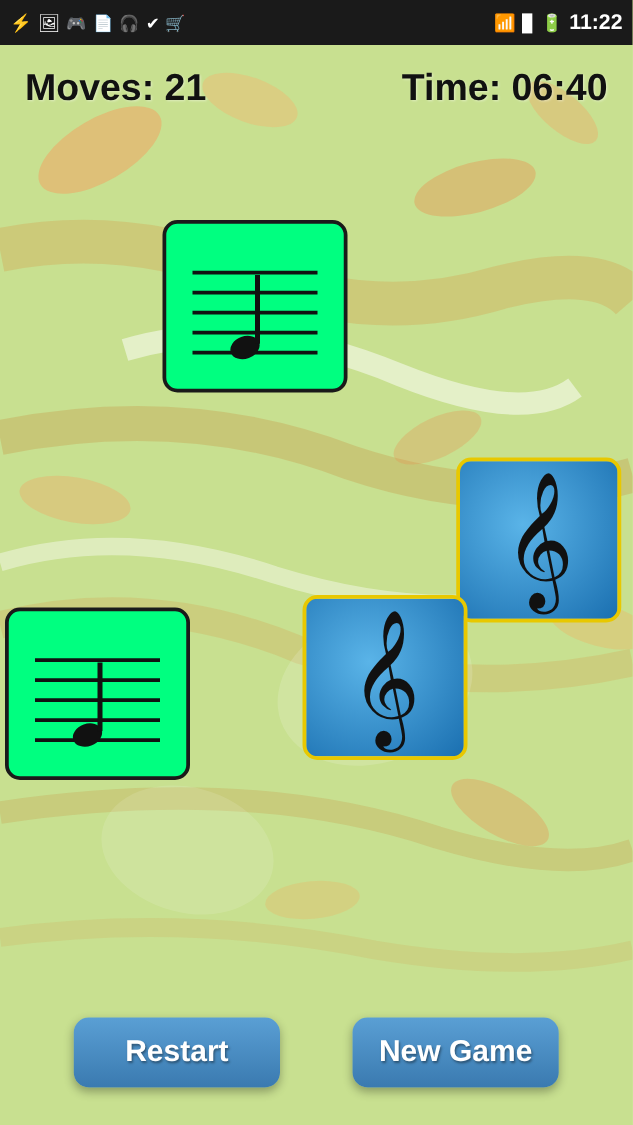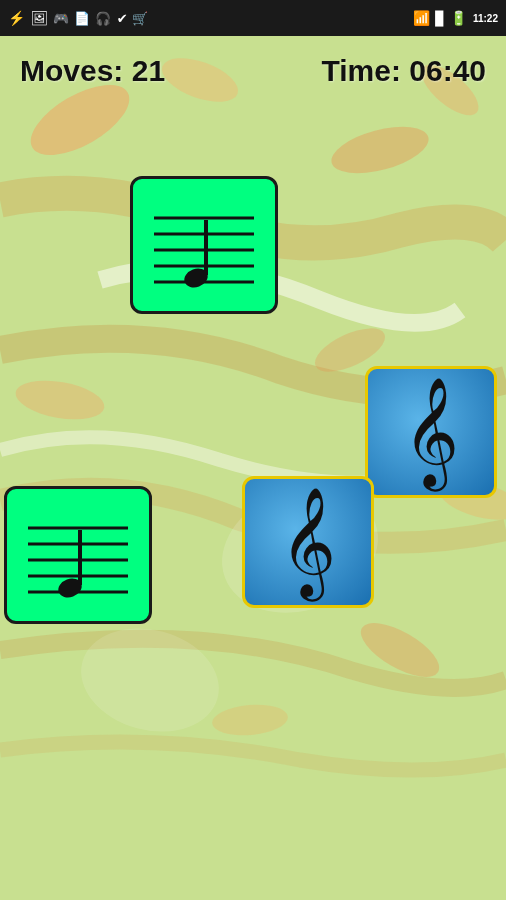--- a/index.html
+++ b/index.html
@@ -172,21 +172,21 @@
     <span style="font-size:13px">🎮</span>
     <span style="font-size:13px">📄</span>
     <span style="font-size:13px">🎧</span>
     <span style="font-size:13px">✔</span>
     <span style="font-size:13px">🛒</span>
   </div>
   <div class="status-right">
     <span style="font-size:14px">📶</span>
     <span style="font-size:13px">▊</span>
     <span style="font-size:14px">🔋</span>
-    <span style="font-size:10px; font-weight:bold;">11:22</span>
+    <span style="font-size:17px; font-weight:bold;">11:22</span>
   </div>
 </div>
 
 <div class="game-area" style="position:relative;">
 
   <div class="stats-row">
     <span class="stat-text">Moves: 21</span>
     <span class="stat-text">Time: 06:40</span>
   </div>
 
@@ -219,14 +219,18 @@
 
       <ellipse cx="52" cy="88" rx="12" ry="9" fill="#111" transform="rotate(-20 52 88)"></ellipse>
       <line x1="62" y1="85" x2="62" y2="30" stroke="#111" stroke-width="4"></line>
     </svg>
   </div>
 
   <div class="card card-blue treble-card" style="position:absolute; top:440px; left:242px; width:132px; height:132px;">
     <span class="treble-symbol" style="font-size:95px; color:#111; font-family:serif; line-height:1;">𝄞</span>
   </div>
 
+  <div class="buttons-row">
+    <button class="game-btn">Restart</button>
+    <button class="game-btn">New Game</button>
+  </div>
 
 </div>
 
 </body></html>

